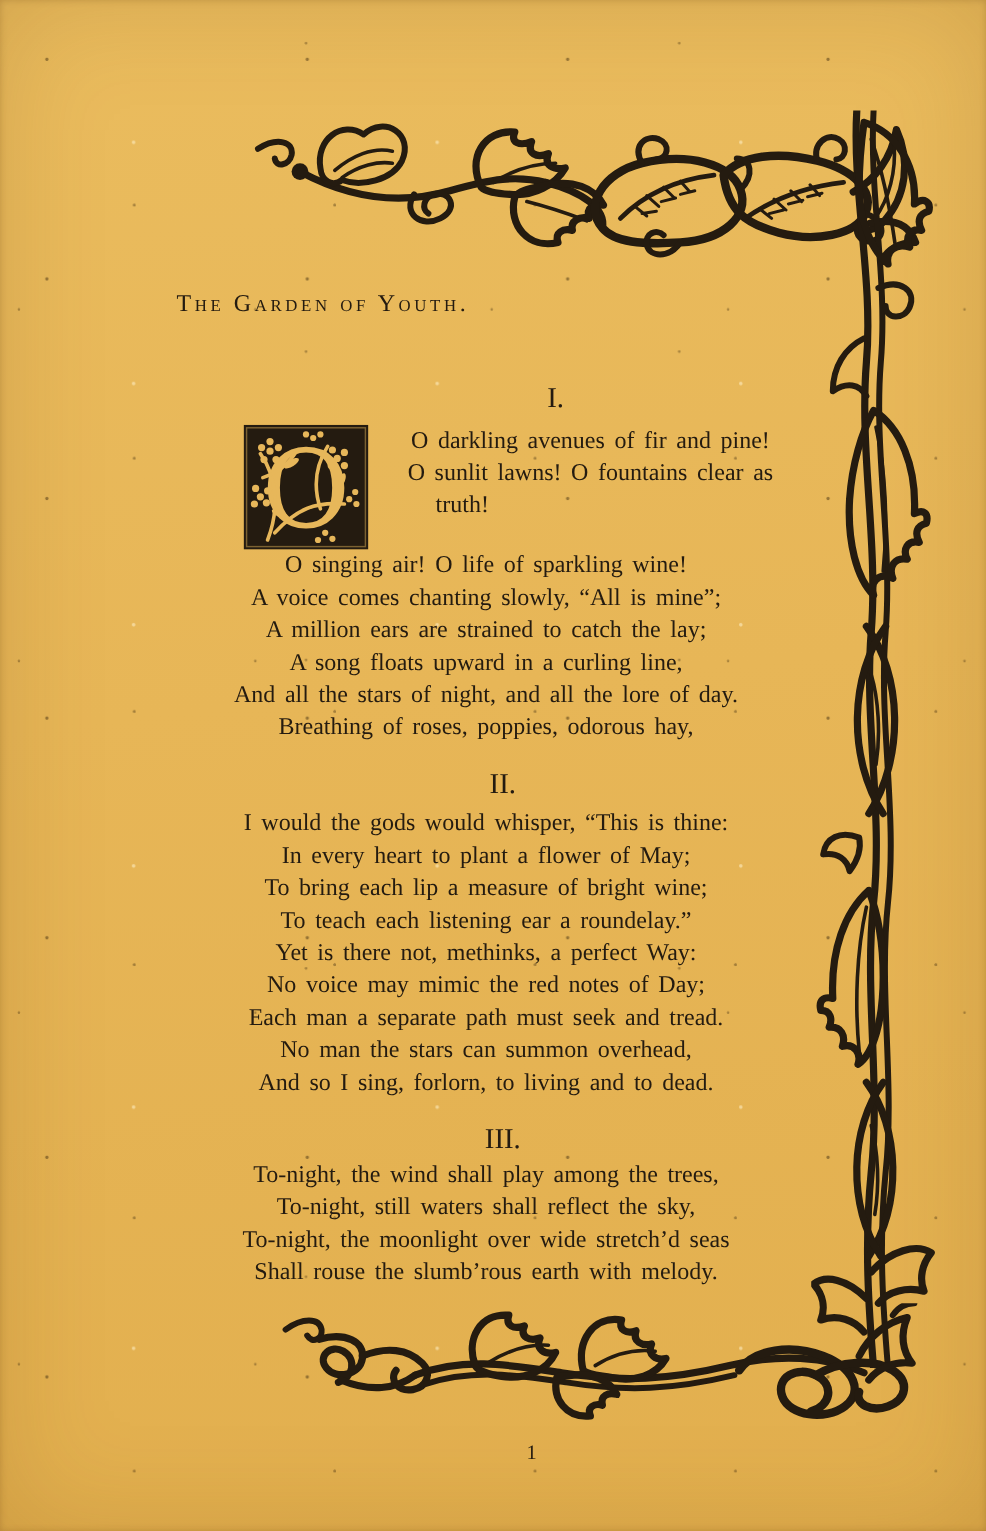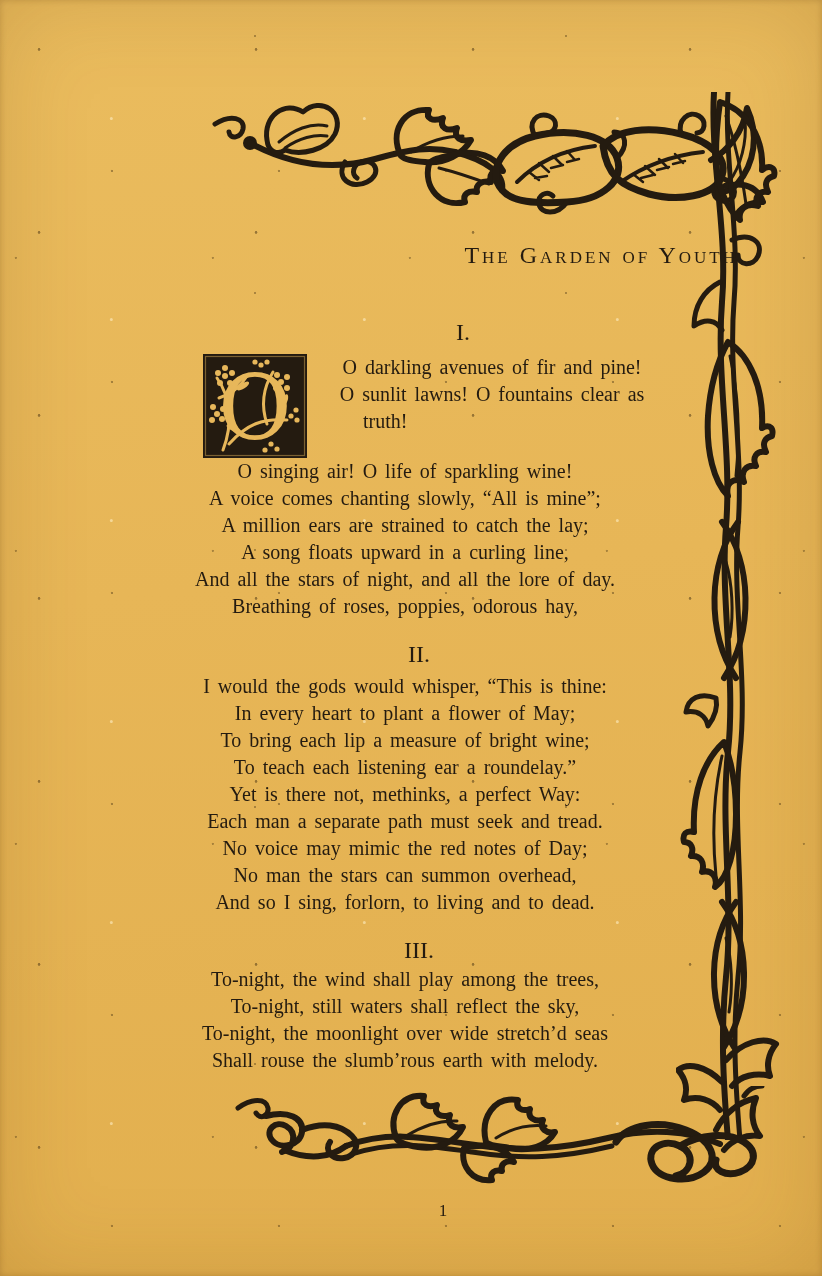--- a/index.html
+++ b/index.html
@@ -17,22 +17,22 @@
       linear-gradient(175deg,#eabc5e 0%,#e7b657 45%,#e2af4e 100%);
     background-size:217px 183px,167px 211px,253px 201px,311px 257px,197px 293px,100% 100%;
     box-shadow:inset 0 0 90px rgba(120,75,15,.20), inset 0 0 6px rgba(90,55,10,.25);
     overflow:hidden;
     font-family:"Liberation Serif","DejaVu Serif",serif;
     color:#241b10;
   }
   .ornament{position:absolute;}
   .page-title{
     position:absolute;left:105px;top:242px;width:600px;
-    text-align:right;font-variant:small-caps;
-    font-size:24px;letter-spacing:3px;
+    text-align:left;font-variant:small-caps;
+    font-size:20px;letter-spacing:3px;
     transform:translateX(42px);
     white-space:nowrap;
   }
   .numeral{
     position:absolute;left:105px;width:600px;text-align:center;
     font-size:24px;line-height:28px;
   }
   #n1{top:318px;transform:translateX(58px);}
   #n2{top:640px;transform:translateX(14px);}
   #n3{top:936px;transform:translateX(14px);}
@@ -193,22 +193,22 @@
     <div>Breathing of roses, poppies, odorous hay,</div>
   </div>
 
   <div class="numeral" id="n2">II.</div>
   <div class="stanza" id="s2">
     <div>I would the gods would whisper, “This is thine:</div>
     <div>In every heart to plant a flower of May;</div>
     <div>To bring each lip a measure of bright wine;</div>
     <div>To teach each listening ear a roundelay.”</div>
     <div>Yet is there not, methinks, a perfect Way:</div>
+    <div>No voice may mimic the red notes of Day;</div>
     <div>Each man a separate path must seek and tread.</div>
-    <div>No voice may mimic the red notes of Day;</div>
     <div>No man the stars can summon overhead,</div>
     <div>And so I sing, forlorn, to living and to dead.</div>
   </div>
 
   <div class="numeral" id="n3">III.</div>
   <div class="stanza" id="s3">
     <div>To-night, the wind shall play among the trees,</div>
     <div>To-night, still waters shall reflect the sky,</div>
     <div>To-night, the moonlight over wide stretch’d seas</div>
     <div>Shall rouse the slumb’rous earth with melody.</div>

